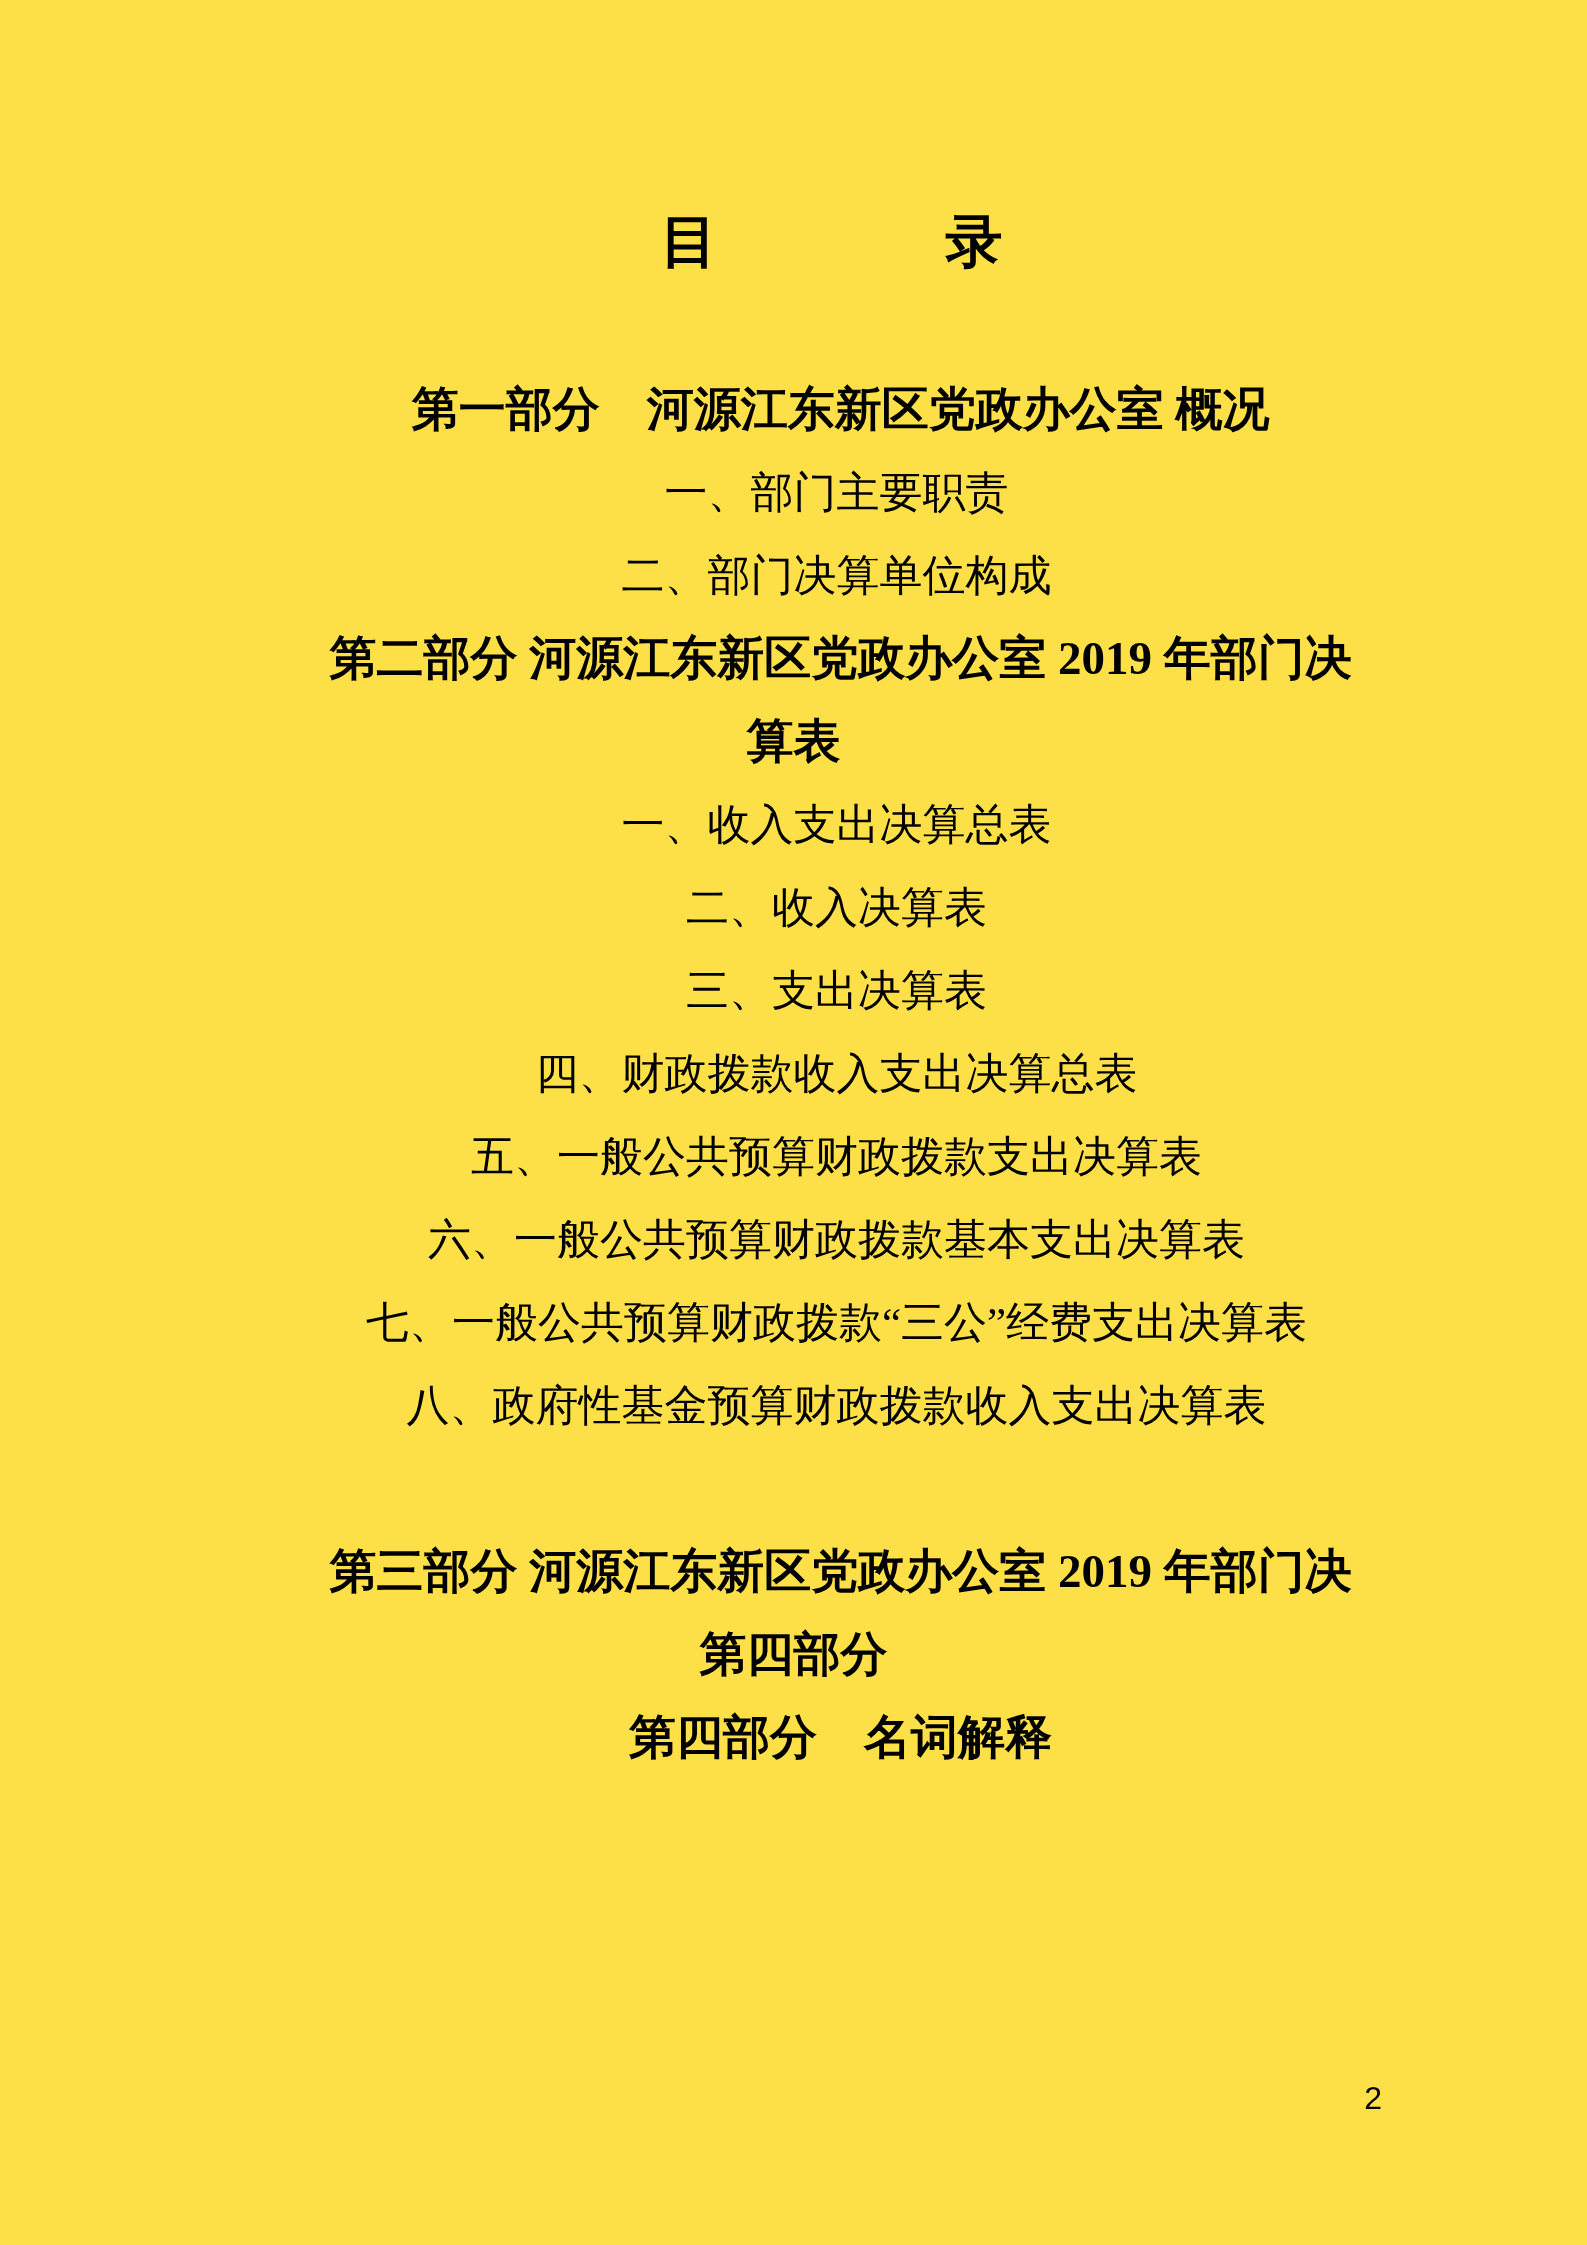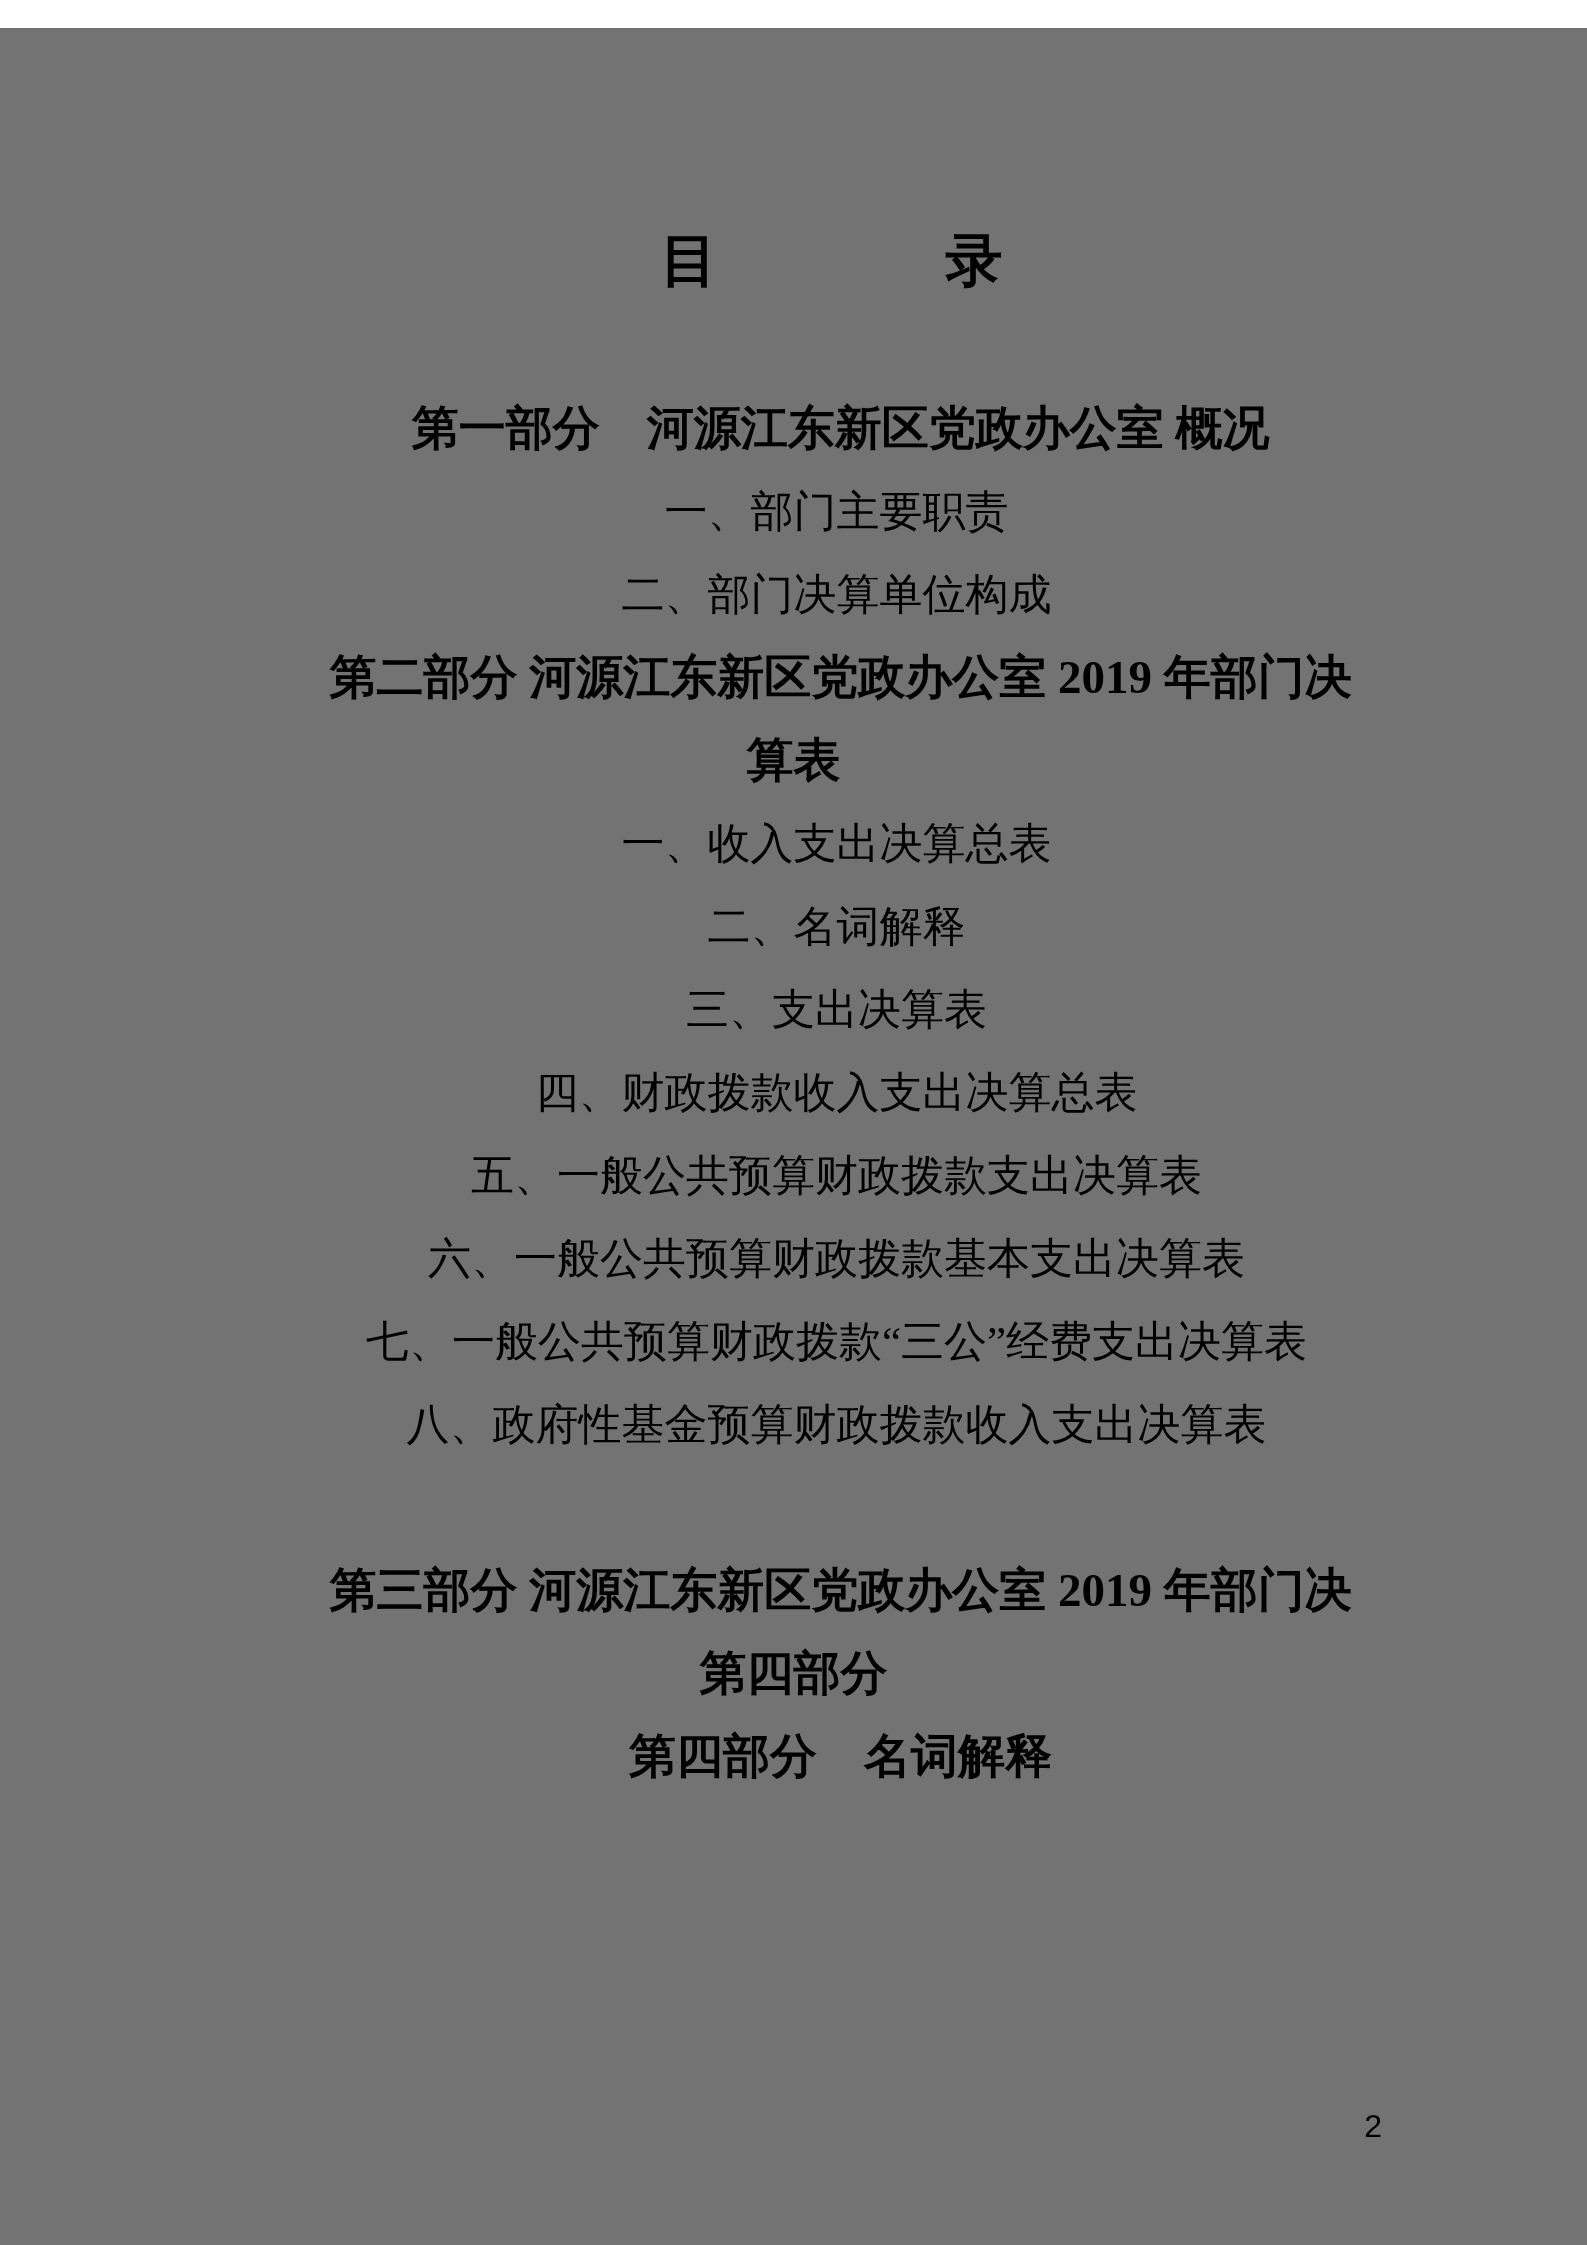--- a/index.html
+++ b/index.html
@@ -8,23 +8,22 @@
     width: 1587px;
     height: 2245px;
     position: relative;
     overflow: hidden;
     color: #000000;
     font-family: "Liberation Serif", serif;
   }
   .page {
     position: absolute;
     inset: 0;
-    padding: 0 205px;
-    background: #737373;
-    margin-top: 28px;
+    padding: 9px 205px;
+    background: #fde047;
   }
   .doc-title {
     padding-top: 190px;
     font-size: 57px;
     font-weight: bold;
     line-height: 85px;
     text-align: center;
     position: relative;
     left: 38px;
     white-space: pre;
@@ -66,21 +65,21 @@
 
   <p class="heading indent first-block">第一部分　河源江东新区党政办公室 概况</p>
 
   <p class="item">一、部门主要职责</p>
   <p class="item">二、部门决算单位构成</p>
 
   <p class="heading indent">第二部分 河源江东新区党政办公室 2019 年部门决</p>
   <p class="heading">算表</p>
 
   <p class="item">一、收入支出决算总表</p>
-  <p class="item">二、名词解释</p>
+  <p class="item">二、收入决算表</p>
   <p class="item">三、支出决算表</p>
   <p class="item">四、财政拨款收入支出决算总表</p>
   <p class="item">五、一般公共预算财政拨款支出决算表</p>
   <p class="item">六、一般公共预算财政拨款基本支出决算表</p>
   <p class="item">七、一般公共预算财政拨款“三公”经费支出决算表</p>
   <p class="item">八、政府性基金预算财政拨款收入支出决算表</p>
 
   <p class="heading indent gap-above">第三部分 河源江东新区党政办公室 2019 年部门决</p>
   <p class="heading">第四部分</p>
 

